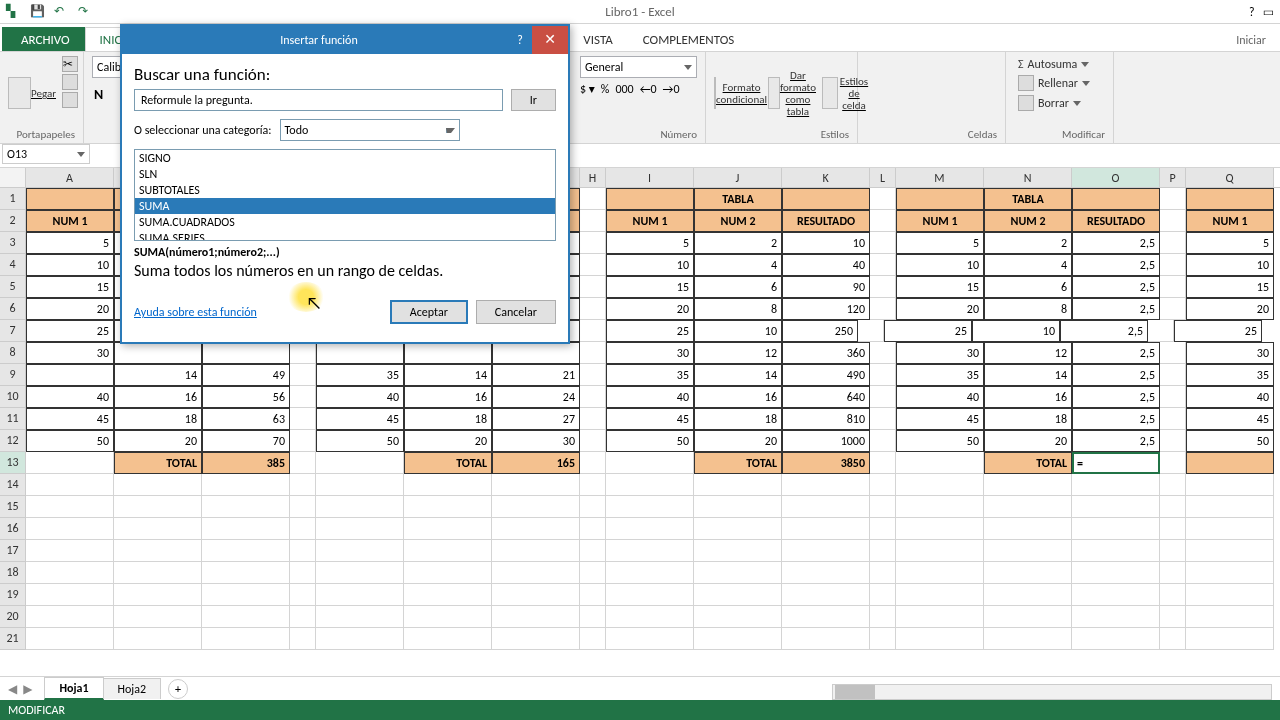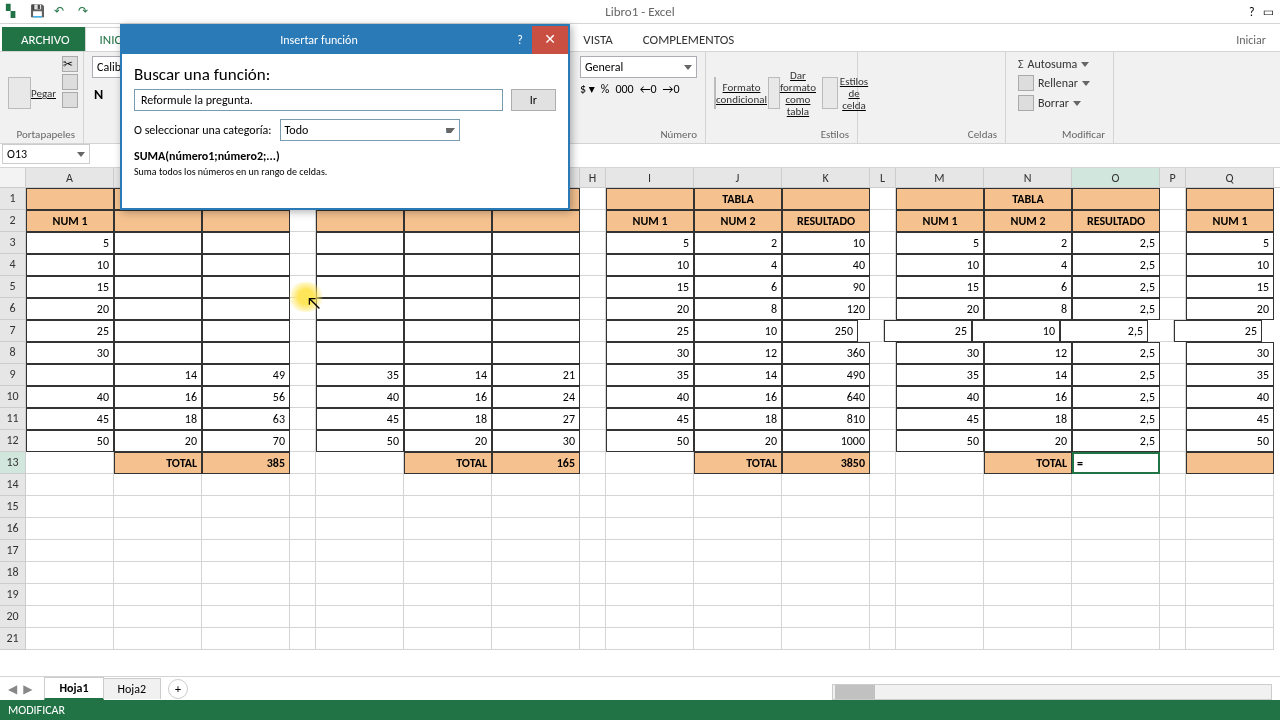--- a/index.html
+++ b/index.html
@@ -62,21 +62,21 @@
 .dlg-row{display:flex;gap:8px;align-items:center;margin-bottom:8px;}
 .txtin{border:1px solid #7a9cb1;height:22px;padding:0 6px;flex:1;font-size:12px;}
 .btn{border:1px solid #adadad;background:#e1e1e1;padding:3px 18px;cursor:pointer;font-size:12px;}
 .btn.primary{border:2px solid #2a7ab8;}
 .catsel{border:1px solid #7a9cb1;height:22px;padding:0 4px;width:180px;display:flex;align-items:center;background:#fff;}
 .catsel .dd{margin-left:auto;border-left:1px solid #7a9cb1;padding-left:4px;}
 .fnlist{border:1px solid #7a9cb1;height:92px;overflow-y:scroll;background:#fff;margin-bottom:4px;}
 .fnitem{padding:1px 4px;font-size:12px;cursor:pointer;}
 .fnitem.sel{background:#2a7ab8;color:#fff;}
 .fnsig{font-weight:bold;margin:4px 0 2px;font-size:12px;}
-.fndesc{font-size:10px;margin-bottom:20px;}
+.fndesc{font-size:16px;margin-bottom:20px;}
 .helplink{color:#0066cc;text-decoration:underline;cursor:pointer;font-size:12px;}
 .cursor-spot{position:absolute;width:40px;height:30px;background:radial-gradient(circle,#ffe55a 30%,transparent 70%);border-radius:50%;z-index:101;pointer-events:none;}
 .cursor-arrow{position:absolute;z-index:102;font-size:18px;color:#000;pointer-events:none;}
 .tri{width:0;height:0;border-left:4px solid transparent;border-right:4px solid transparent;border-top:5px solid #666;display:inline-block;}
 .sbnav{display:flex;gap:6px;color:#888;margin-right:12px;}
 </style>
 </head>
 <body>
 
 <div class="qat">
@@ -668,19 +668,34 @@
       <input class="txtin" value="Reformule la pregunta." style="">
       <button class="btn">Ir</button>
     </div>
     <div class="dlg-row">
       <span>O seleccionar una categoría:</span>
       <div class="catsel">
         <span>Todo</span>
         <span class="dd tri"></span>
       </div>
     </div>
+    <div class="fnlist" id="fnlist">
+        <div class="fnitem">SIGNO</div>
+        <div class="fnitem">SLN</div>
+        <div class="fnitem">SUBTOTALES</div>
+        <div class="fnitem sel">SUMA</div>
+        <div class="fnitem">SUMA.CUADRADOS</div>
+        <div class="fnitem">SUMA.SERIES</div>
+      </div>
     <div class="fnsig">SUMA(número1;número2;...)</div>
     <div class="fndesc">Suma todos los números en un rango de celdas.</div>
+    <div class="dlg-row" style="justify-content:space-between">
+      <span class="helplink">Ayuda sobre esta función</span>
+      <div style="display:flex;gap:8px">
+        <button class="btn primary">Aceptar</button>
+        <button class="btn">Cancelar</button>
+      </div>
+    </div>
   </div>
 </div>
 
 <div class="cursor-spot" style="left:286px;top:282px"></div>
 <div class="cursor-arrow" style="left:306px;top:292px">↖</div>
 
 </body></html>

